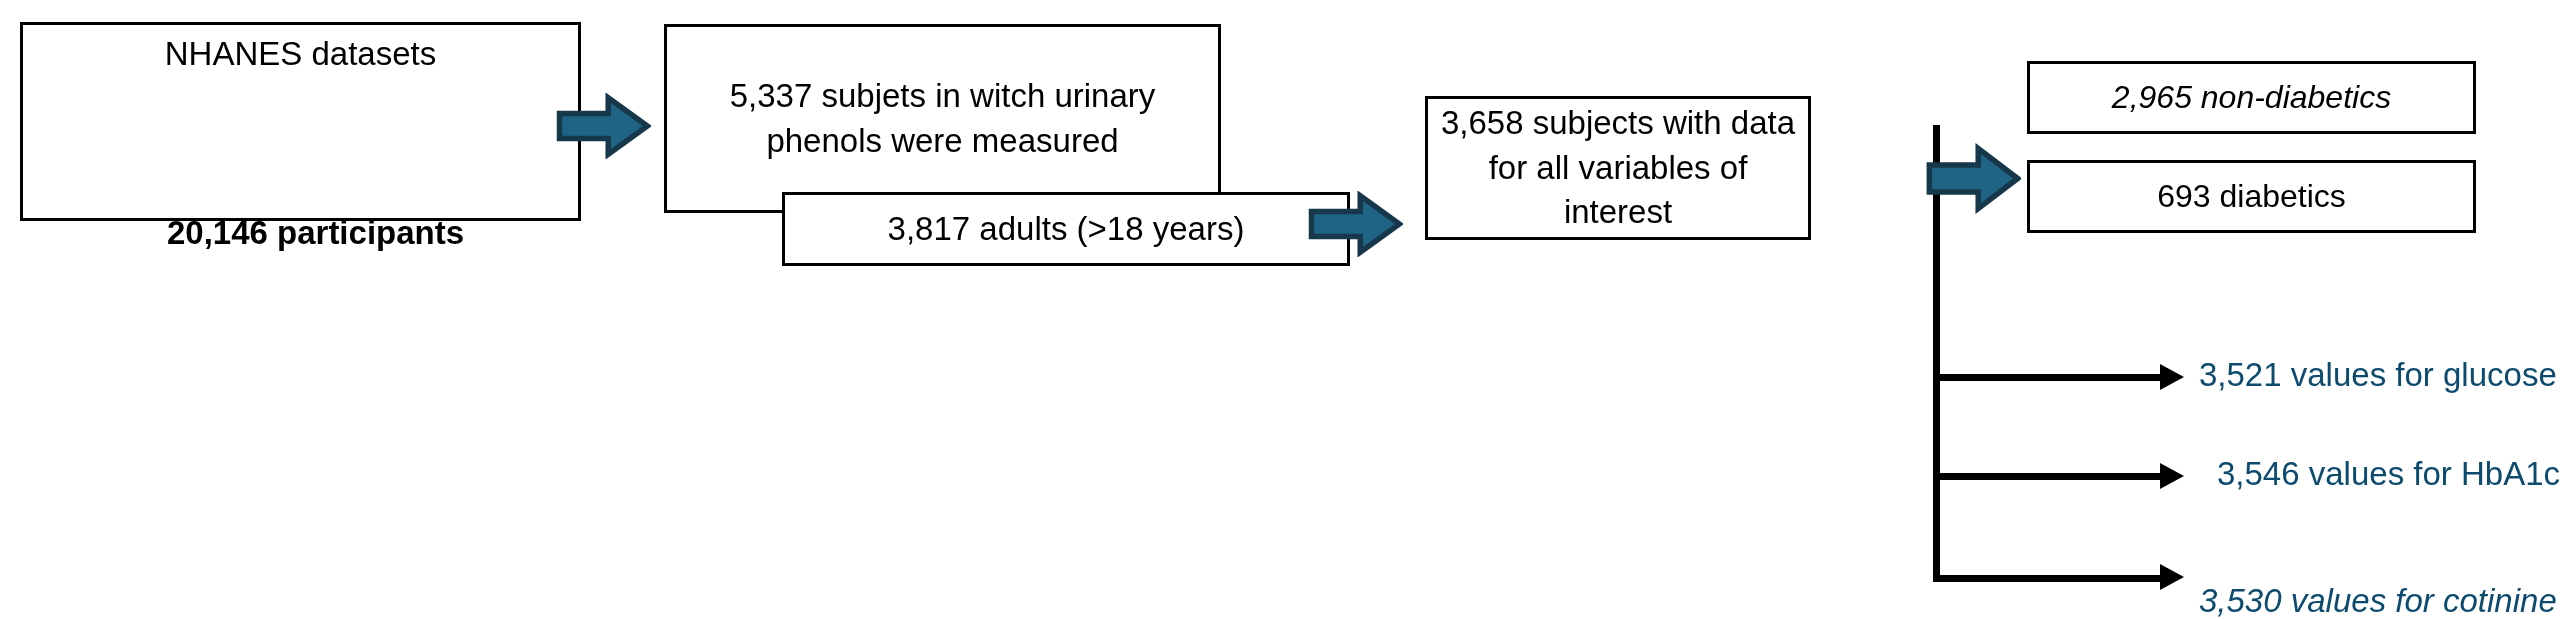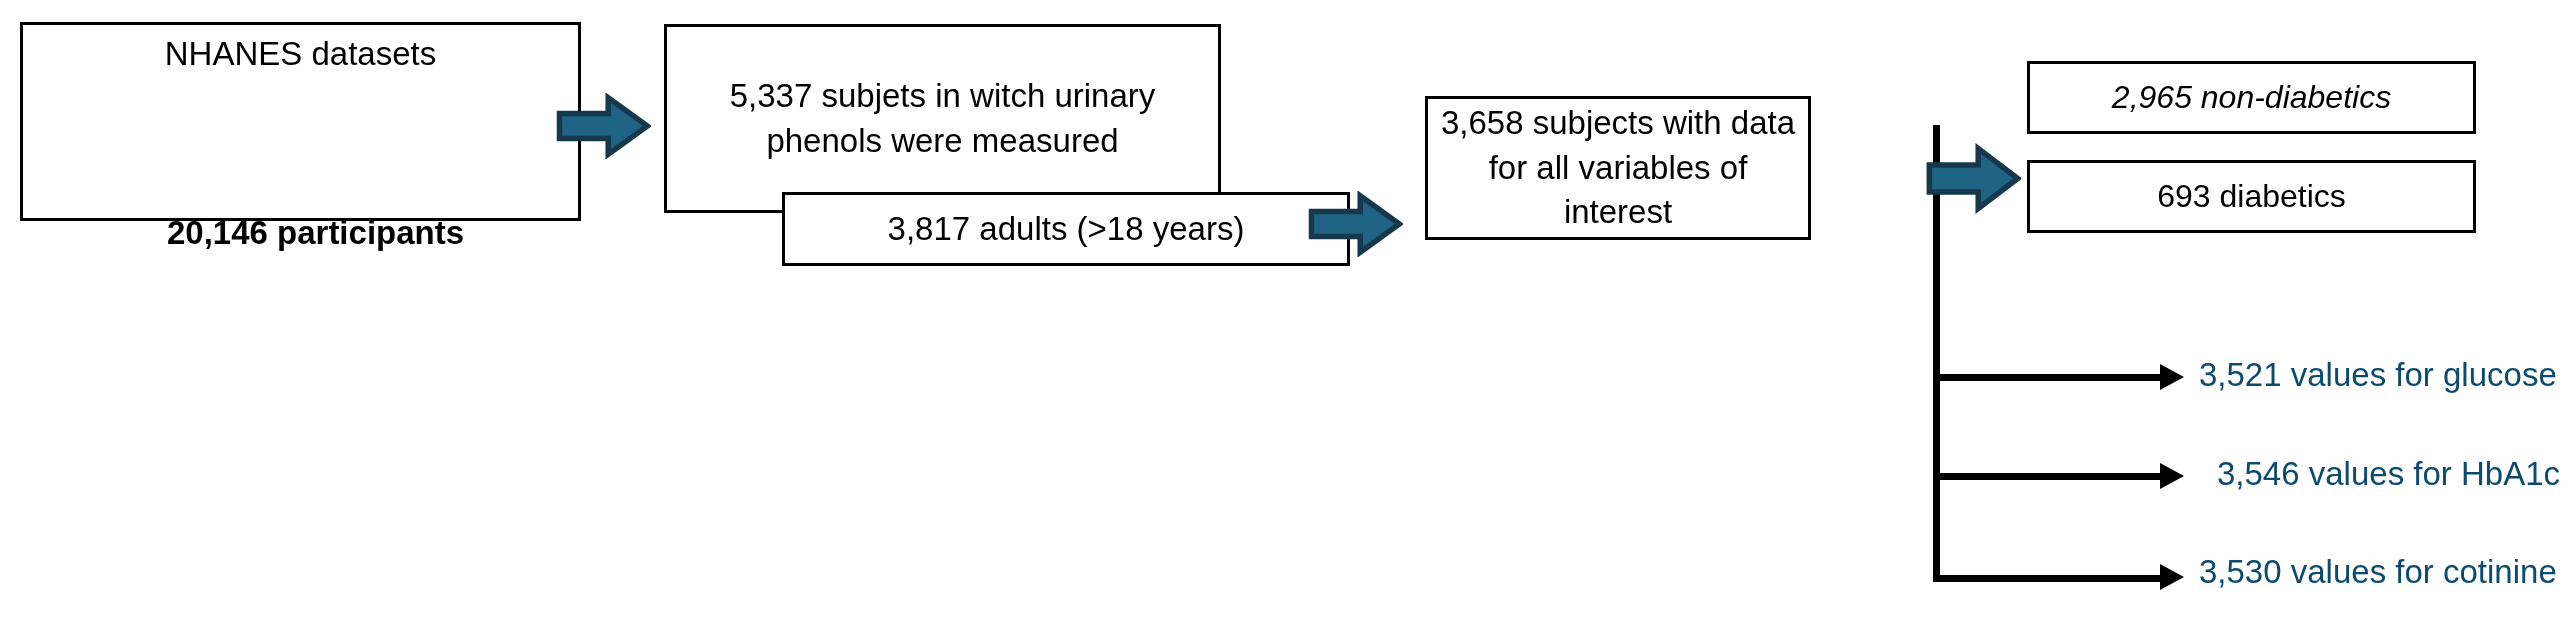--- a/index.html
+++ b/index.html
@@ -90,21 +90,21 @@
 
   .branch-label {
     position: absolute;
     font-size: 33px;
     color: #0c4a6e;
     white-space: nowrap;
     z-index: 4;
   }
   #label-1 { left: 2199px; top: 356px; }
   #label-2 { left: 2199px; top: 455px; margin-left: 18px; }
-  #label-3 { left: 2199px; top: 553px; }
+  #label-3 { left: 2199px; top: 582px; font-style: italic; }
 </style>
 </head>
 <body>
 
 <div id="canvas">
 
   <div class="node" id="box-nhanes">
     <span class="txt">
       <span>NHANES datasets</span><br>
       <br>

